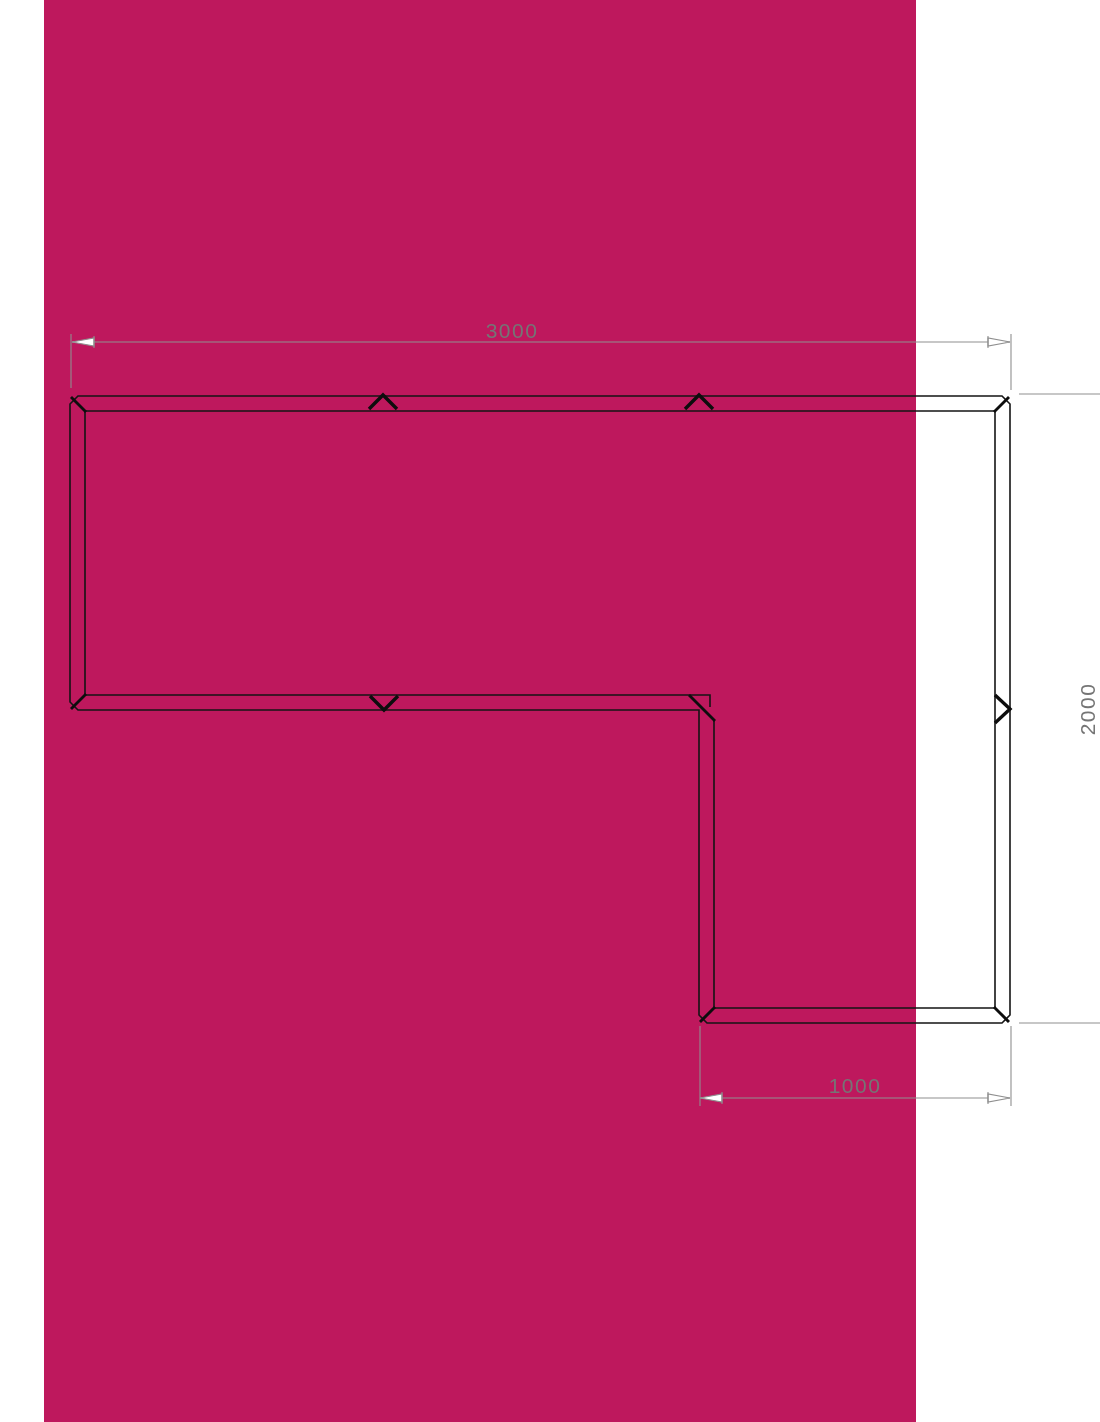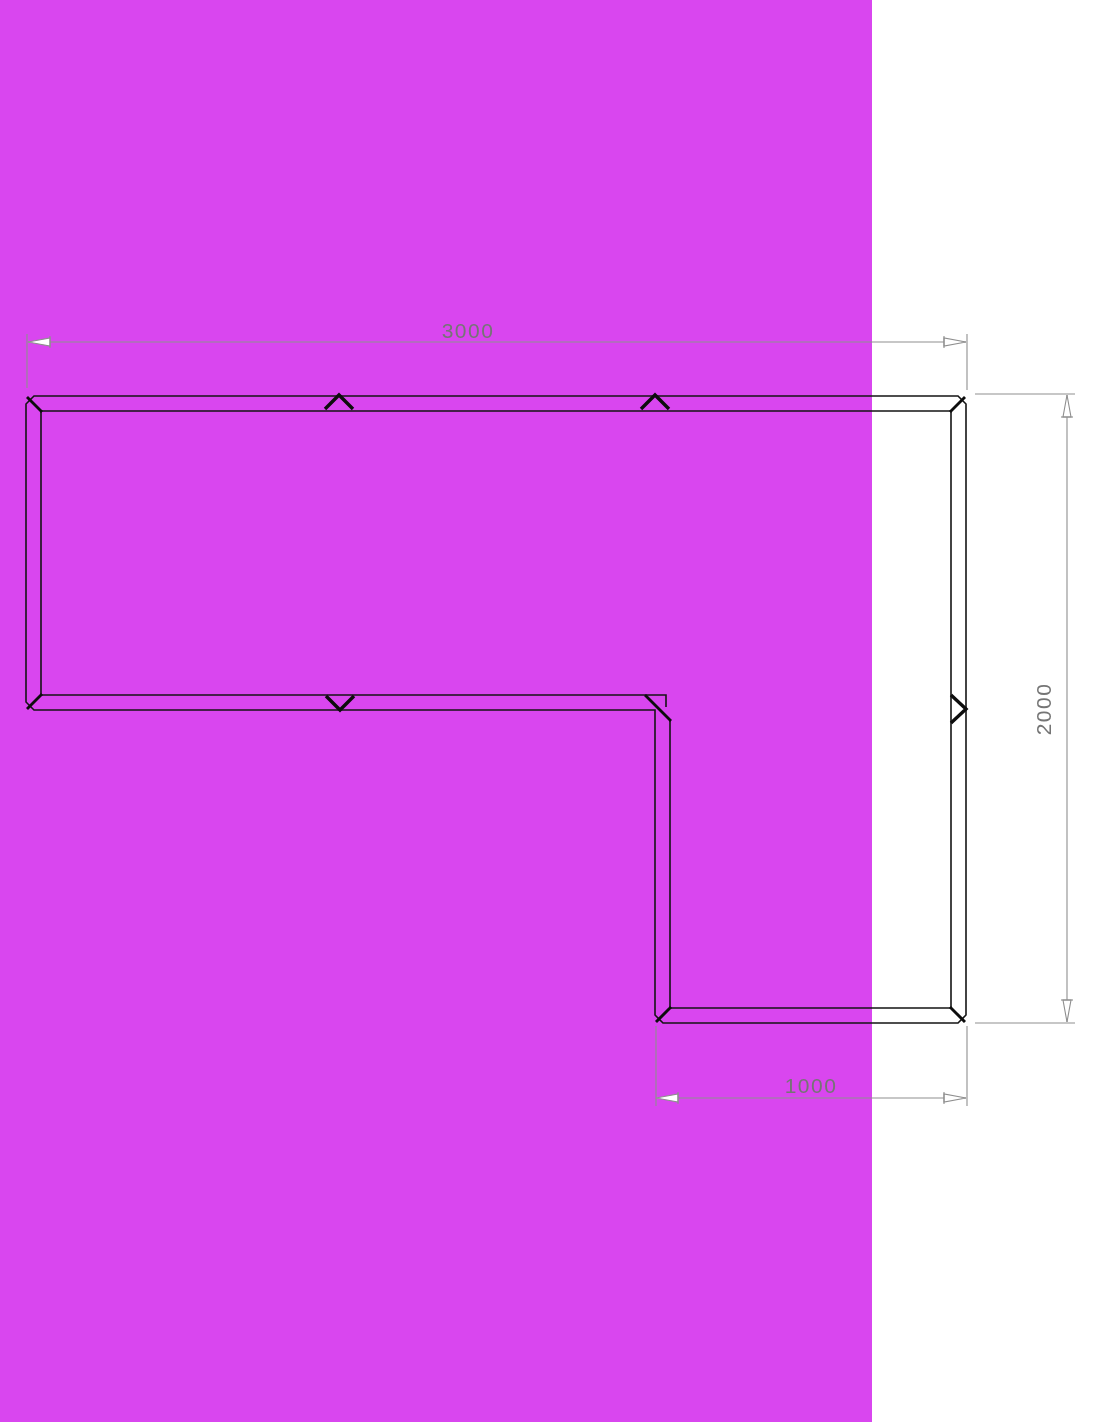--- a/index.html
+++ b/index.html
@@ -7,21 +7,22 @@
     padding: 0;
     background: #ffffff;
     width: 1100px;
     height: 1422px;
     overflow: hidden;
   }
   .canvas-wrap {
     position: relative;
     width: 872px;
     height: 1422px;
-    background: #d946ef;
+    background: #be185d;
+    margin-left: 44px;
   }
   svg text {
     font-family: "Liberation Sans", sans-serif;
     font-size: 21px;
     letter-spacing: 1.5px;
     fill: #757575;
   }
   .outline      { stroke: #141414; stroke-width: 1.6; fill: none; stroke-linejoin: miter; }
   .miter        { stroke: #0d0d0d; stroke-width: 2.9; fill: none; stroke-linecap: butt; }
   .joint        { stroke: #0d0d0d; stroke-width: 3.4; fill: none; stroke-linejoin: miter; stroke-linecap: butt; }

